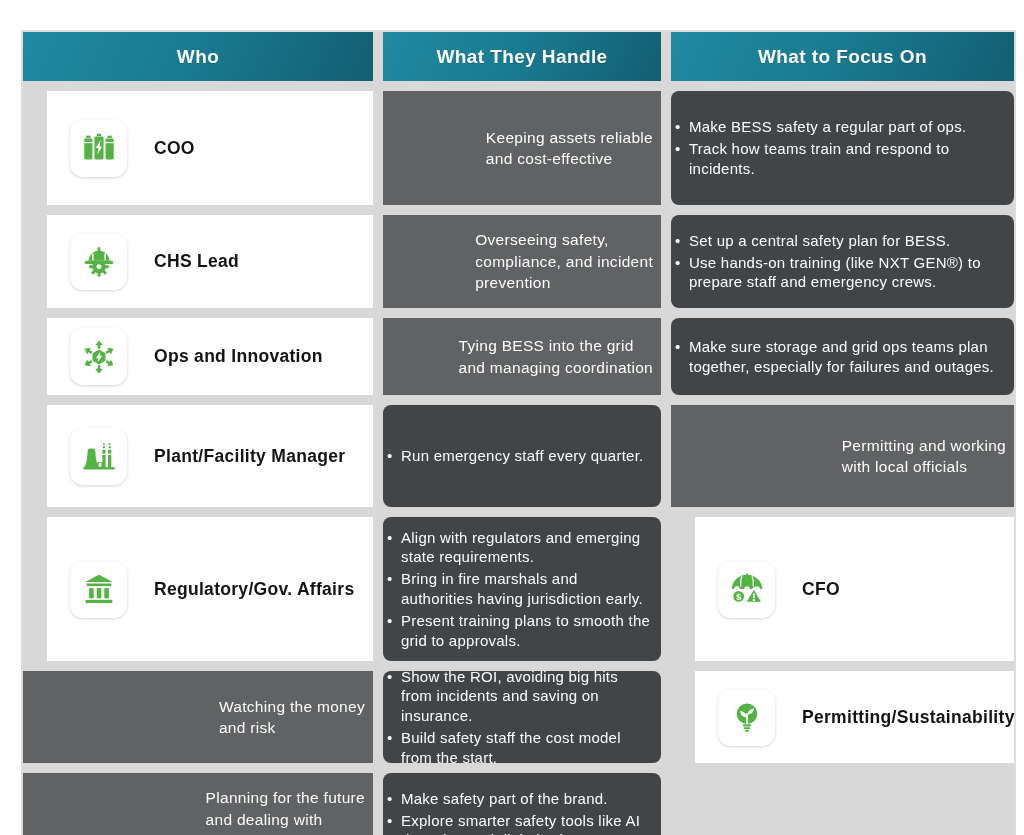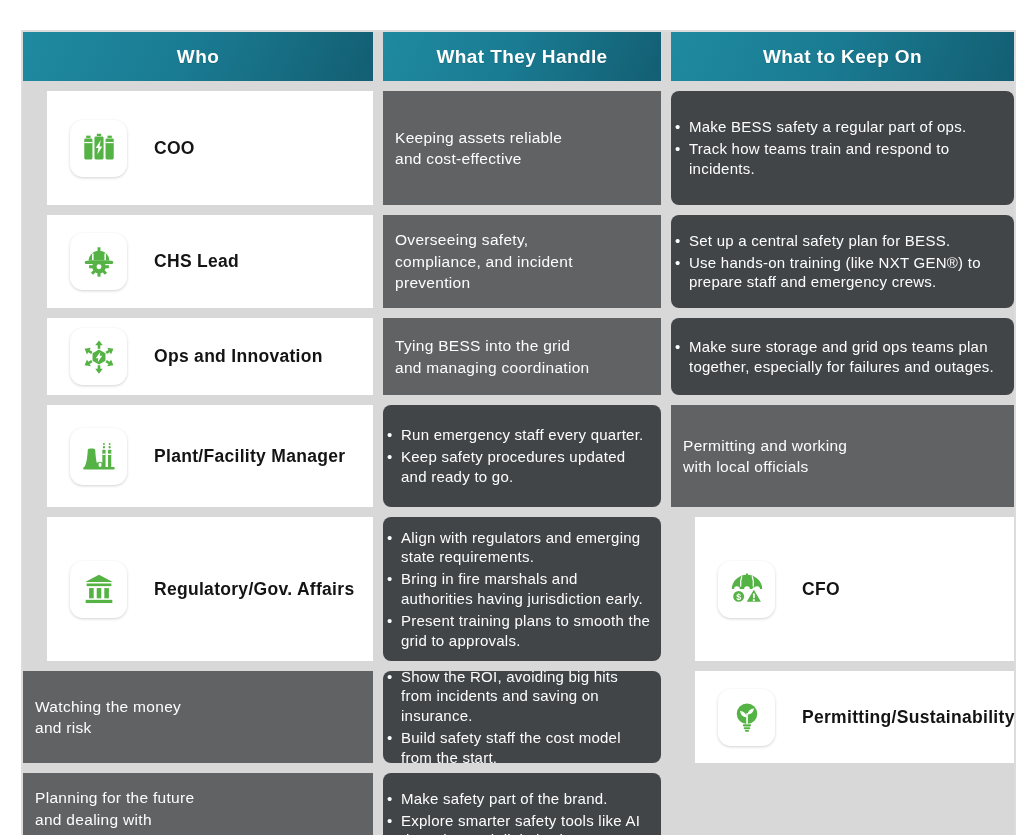--- a/index.html
+++ b/index.html
@@ -36,21 +36,22 @@
     box-shadow:0 1px 3px rgba(0,0,0,.18);flex:0 0 auto;
   }
   .tile svg{display:block;}
   .who-label{
     margin-left:27px;font-size:17.5px;font-weight:700;color:#141414;
     letter-spacing:.3px;
   }
   .handle{
     background:#606264;
     display:flex;align-items:center;
-    padding:6px 8px 6px 12px;
+    padding:6px 8px 6px 22px;
+    justify-content:flex-end;
   }
   .handle-text{
     color:#fdfdfd;font-size:15.5px;line-height:1.38;letter-spacing:.3px;
     white-space:pre-line;
   }
   .focus{
     background:#424548;
     display:flex;flex-direction:column;justify-content:center;
     padding:8px 10px 8px 2px;
     border-radius:8px;
@@ -68,21 +69,21 @@
 
 <div class="table">
 
   <div class="cell th">
     <span>Who</span>
   </div>
   <div class="cell th">
     <span>What They Handle</span>
   </div>
   <div class="cell th">
-    <span>What to Keep On</span>
+    <span>What to Focus On</span>
   </div>
 
   <div class="cell who">
     <span class="tile">
       <svg width="38" height="38" viewBox="0 0 40 40">
         <g class="g">
           <rect x="4.5" y="10" width="8.6" height="22" rx="1.4"></rect>
           <rect x="15.2" y="8" width="9.6" height="24" rx="1.4"></rect>
           <rect x="26.9" y="10" width="8.6" height="22" rx="1.4"></rect>
           <rect x="6.5" y="7" width="4.6" height="2.4"></rect>
@@ -192,21 +193,20 @@
         <rect x="19.6" y="27" width="3" height="4.5" rx="1.4" fill="#fff"></rect>
         <rect x="23.5" y="17.5" width="3.4" height="1.4" fill="#fff"></rect>
         <rect x="29.5" y="17.5" width="3.4" height="1.4" fill="#fff"></rect>
       </svg>
     </span>
     <span class="who-label">Plant/Facility Manager</span>
   </div>
   <div class="cell focus">
     <ul class="bullets">
       <li>Run emergency staff every quarter.</li>
-      <li>Keep safety procedures updated and ready to go.</li>
     </ul>
   </div>
 
   <div class="cell handle">
     <span class="handle-text">Permitting and working
 with local officials</span>
   </div>
   <div class="cell who">
     <span class="tile">
       <svg width="38" height="38" viewBox="0 0 40 40">

